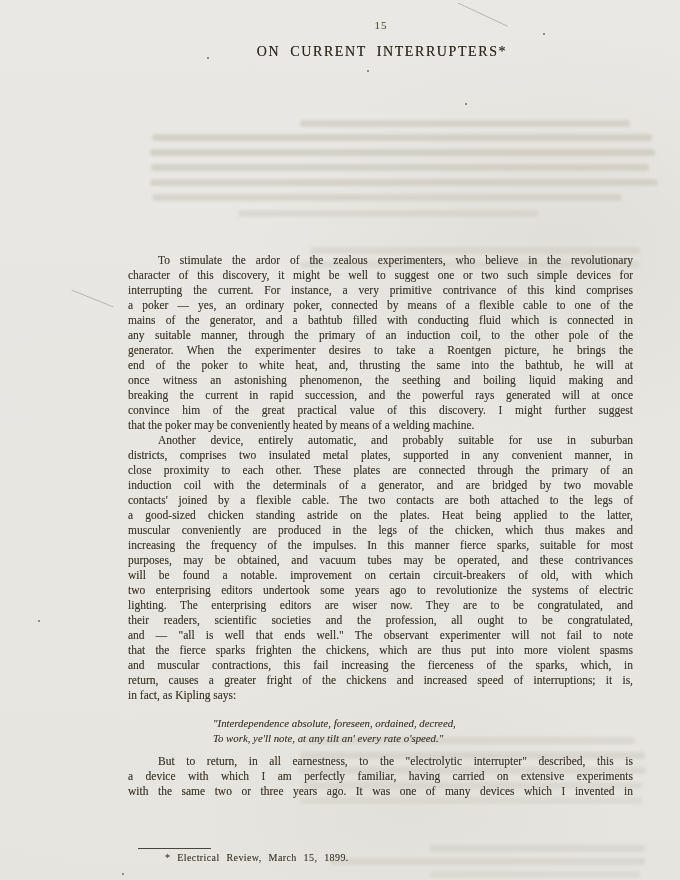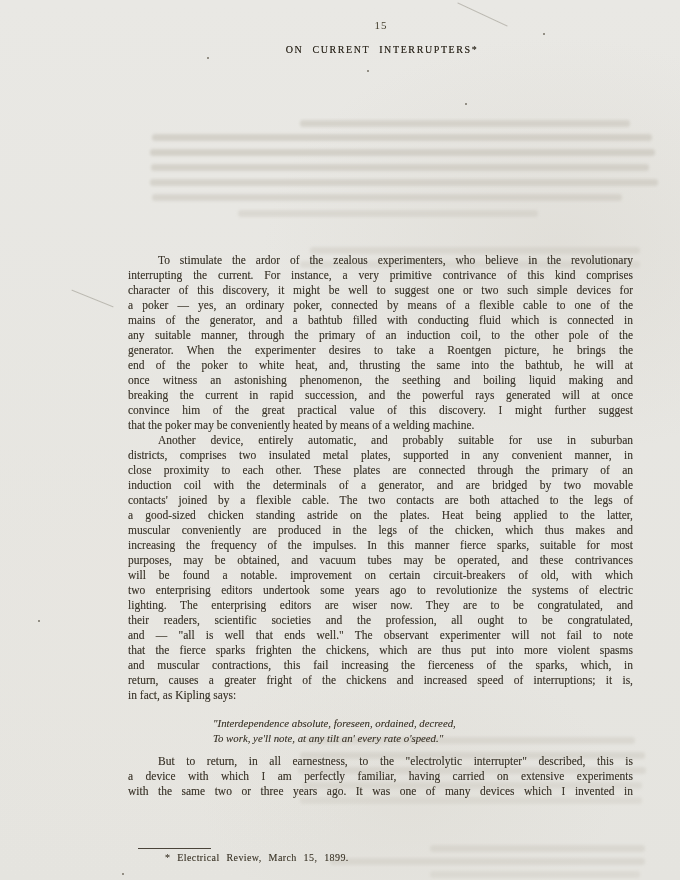--- a/index.html
+++ b/index.html
@@ -14,21 +14,21 @@
     overflow:hidden;
     font-family:"Liberation Serif","DejaVu Serif",serif;
     color:#3d372c;
   }
   .pagenum{
     position:absolute;top:19px;left:381px;transform:translateX(-50%);
     font-size:11px;letter-spacing:1px;color:#46402f;
   }
   .title{
     position:absolute;top:44px;left:382px;transform:translateX(-50%);
-    font-size:10px;letter-spacing:1.6px;word-spacing:5px;white-space:nowrap;
+    font-size:14px;letter-spacing:1.6px;word-spacing:5px;white-space:nowrap;
     color:#2f2a20;text-shadow:0 0 0.5px rgba(47,42,32,0.65);
   }
   .textblock{
     position:absolute;left:128px;top:253px;width:505px;
     font-size:11.5px;line-height:15px;
     text-shadow:0 0 0.5px rgba(61,55,44,0.45);
   }
   .para{margin:0;}
   .tl{text-align:justify;text-align-last:justify;}
   .tl-last{text-align-last:left;}
@@ -90,22 +90,22 @@
   <div class="speck" style="left:465px;top:103px"></div>
   <div class="speck" style="left:38px;top:620px"></div>
   <div class="speck" style="left:122px;top:873px"></div>
 
   <div class="pagenum">15</div>
   <div class="title">ON CURRENT INTERRUPTERS*</div>
 
   <div class="textblock">
     <div class="para">
         <div class="tl tl-indent">To stimulate the ardor of the zealous experimenters, who believe in the revolutionary</div>
+        <div class="tl">character of this discovery, it might be well to suggest one or two such simple devices for</div>
         <div class="tl">interrupting the current. For instance, a very primitive contrivance of this kind comprises</div>
-        <div class="tl">character of this discovery, it might be well to suggest one or two such simple devices for</div>
         <div class="tl">a poker — yes, an ordinary poker, connected by means of a flexible cable to one of the</div>
         <div class="tl">mains of the generator, and a bathtub filled with conducting fluid which is connected in</div>
         <div class="tl">any suitable manner, through the primary of an induction coil, to the other pole of the</div>
         <div class="tl">generator. When the experimenter desires to take a Roentgen picture, he brings the</div>
         <div class="tl">end of the poker to white heat, and, thrusting the same into the bathtub, he will at</div>
         <div class="tl">once witness an astonishing phenomenon, the seething and boiling liquid making and</div>
         <div class="tl">breaking the current in rapid succession, and the powerful rays generated will at once</div>
         <div class="tl">convince him of the great practical value of this discovery. I might further suggest</div>
         <div class="tl tl-last">that the poker may be conveniently heated by means of a welding machine.</div>
       </div>

